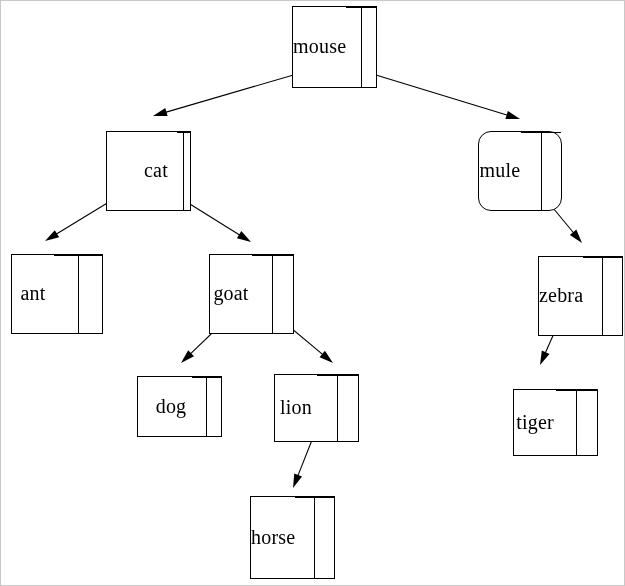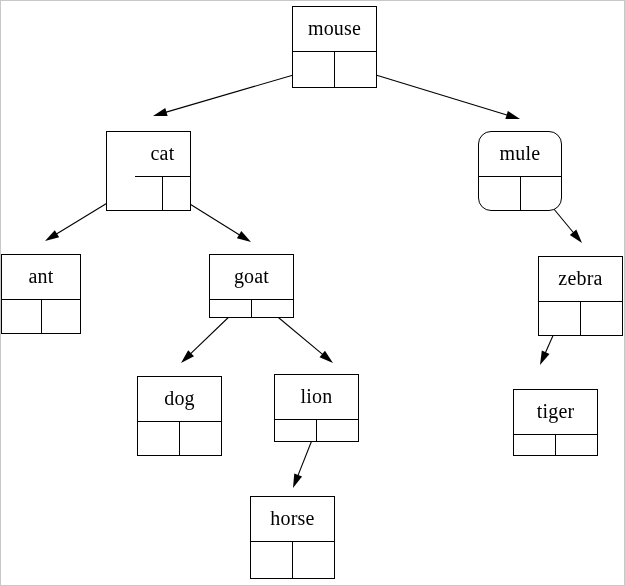--- a/index.html
+++ b/index.html
@@ -24,21 +24,21 @@
     width: 625px;
     height: 586px;
     pointer-events: none;
   }
   .node {
     position: absolute;
     box-sizing: border-box;
     border: 1.6px solid #000000;
     background: #ffffff;
     display: flex;
-    flex-direction: column;
+    flex-direction: row;
   }
   .node-label {
     flex: 0 0 42px;
     display: flex;
     align-items: center;
     justify-content: center;
     font-size: 20px;
     line-height: 1;
     color: #000000;
     letter-spacing: 0.2px;
@@ -116,42 +116,42 @@
           <div class="ptr right"></div>
         </div>
       </div>
       <div class="node" style="left: 477px; top: 130px; width: 84px; height: 80px; border-radius: 13px;">
         <div class="node-label">mule</div>
         <div class="node-pointers">
           <div class="ptr left"></div>
           <div class="ptr right"></div>
         </div>
       </div>
-      <div class="node" style="left: 0; top: 253px; width: 80px; height: 80px;">
+      <div class="node" style="left: 10px; top: 253px; width: 92px; height: 80px;">
         <div class="node-label">ant</div>
         <div class="node-pointers">
           <div class="ptr left"></div>
           <div class="ptr right"></div>
         </div>
       </div>
-      <div class="node" style="left: 208px; top: 253px; width: 85px; height: 64px;">
+      <div class="node" style="left: 208px; top: 253px; width: 85px; height: 80px;">
         <div class="node-label">goat</div>
         <div class="node-pointers">
           <div class="ptr left"></div>
           <div class="ptr right"></div>
         </div>
       </div>
       <div class="node" style="left: 537px; top: 255px; width: 85px; height: 80px;">
         <div class="node-label">zebra</div>
         <div class="node-pointers">
           <div class="ptr left"></div>
           <div class="ptr right"></div>
         </div>
       </div>
-      <div class="node" style="left: 136px; top: 375px; width: 85px; height: 80px;">
+      <div class="node" style="left: 136px; top: 375px; width: 85px; height: 61px; padding-left: 12px;">
         <div class="node-label">dog</div>
         <div class="node-pointers">
           <div class="ptr left"></div>
           <div class="ptr right"></div>
         </div>
       </div>
       <div class="node" style="left: 273px; top: 373px; width: 85px; height: 68px;">
         <div class="node-label">lion</div>
         <div class="node-pointers">
           <div class="ptr left"></div>

